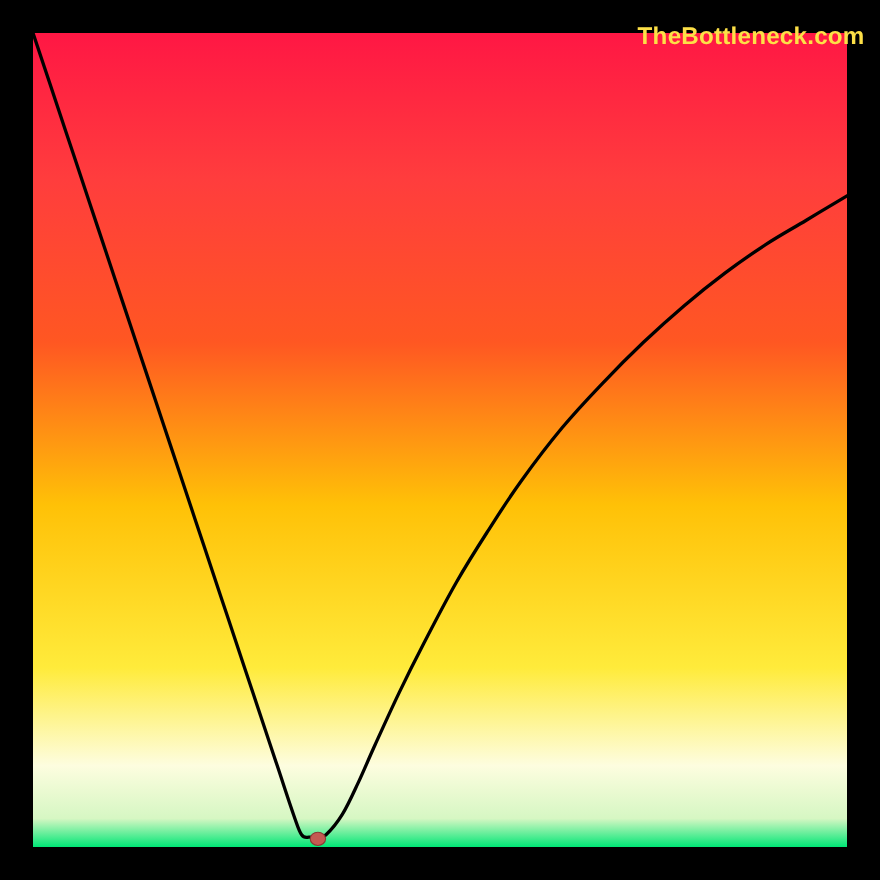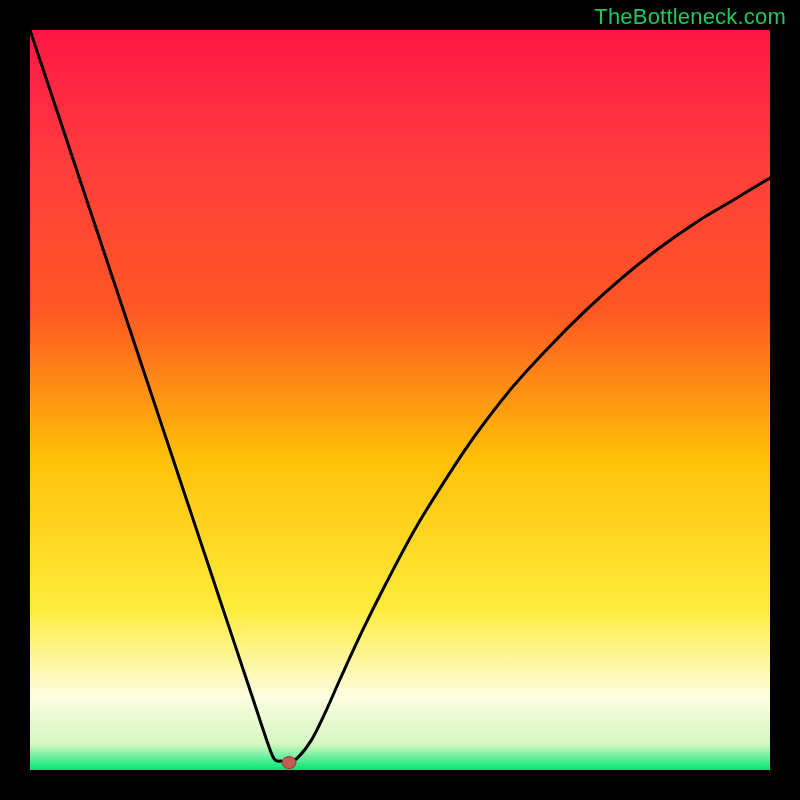--- a/index.html
+++ b/index.html
@@ -11,25 +11,25 @@
     font-family: Arial, Helvetica, sans-serif;
   }
   .outer {
     position: relative;
     width: 800px;
     height: 800px;
     background: #000;
   }
   .watermark {
     position: absolute;
-    top: 4px;
+    top: 20px;
     right: 14px;
-    color: #22c55e;
+    color: #fde047;
     font-size: 22px;
-    font-weight: 400;
+    font-weight: 700;
     letter-spacing: 0.2px;
     z-index: 10;
   }
   .plot-frame {
     position: absolute;
     top: 30px;
     left: 30px;
     width: 740px;
     height: 740px;
     box-sizing: border-box;

